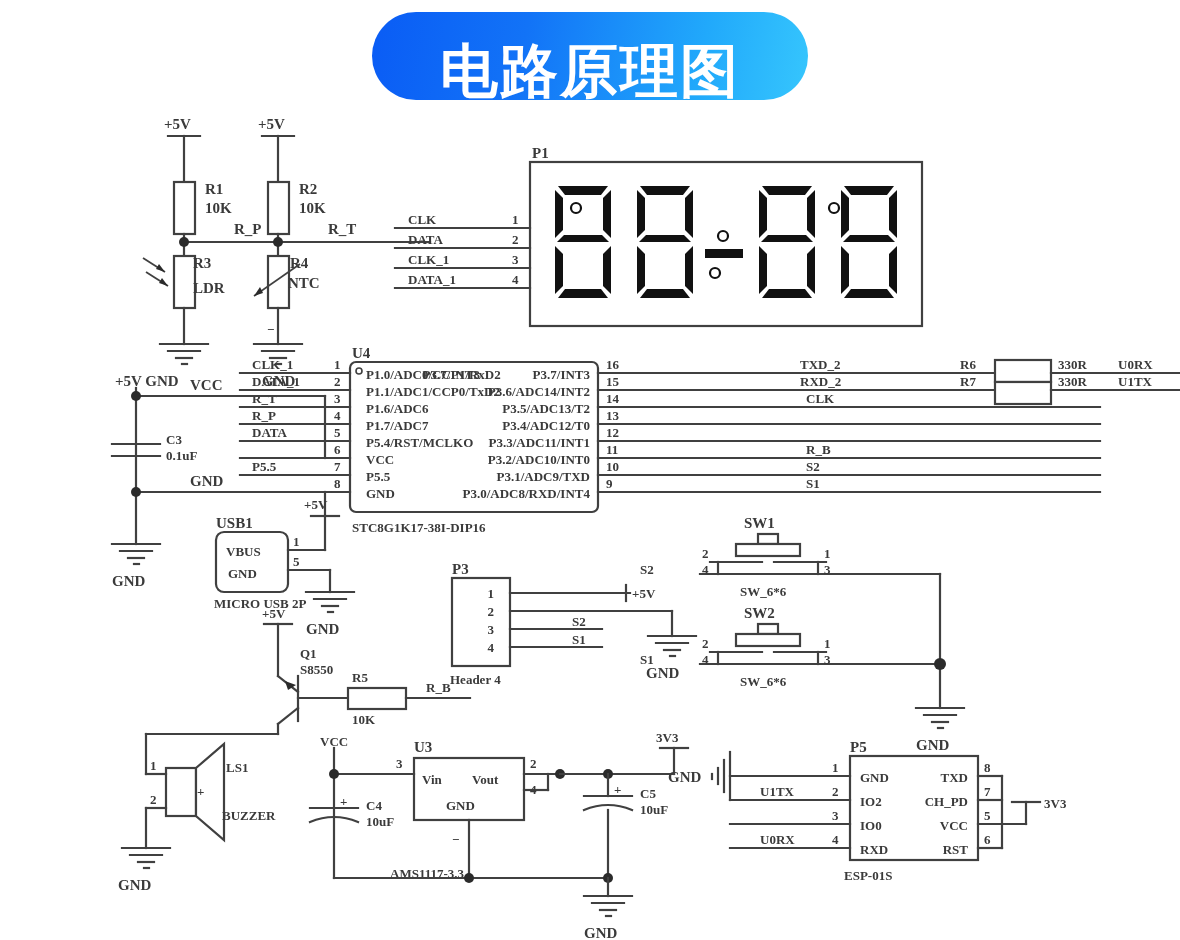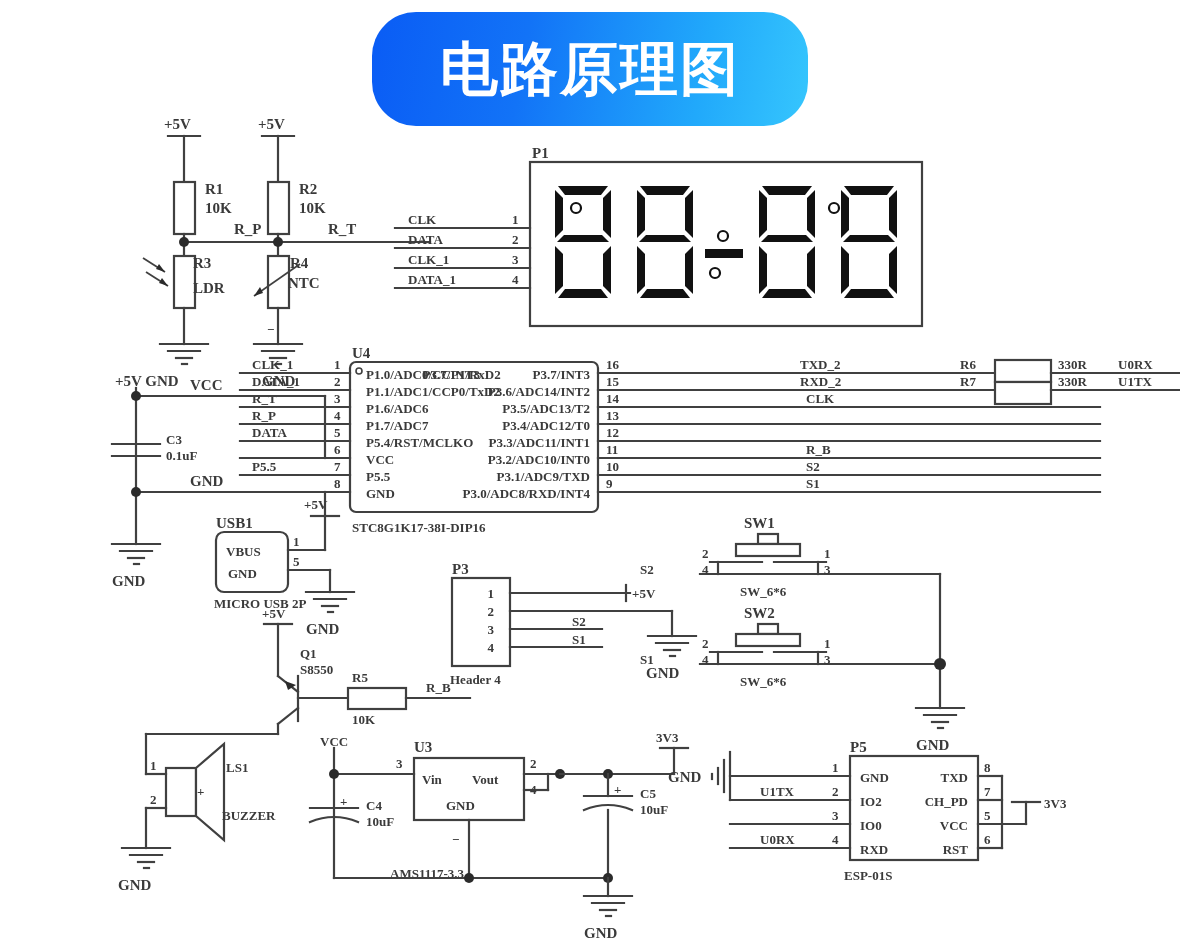--- a/index.html
+++ b/index.html
@@ -12,24 +12,24 @@
     position: relative;
     width: 1180px;
     height: 940px;
     background: #ffffff;
     overflow: hidden;
   }
   
   #title-pill {
     position: absolute;
     left: 372px; top: 12px;
-    width: 436px; height: 114px;
+    width: 436px; height: 88px;
     border-radius: 44px;
     background: linear-gradient(100deg, #0a5cf5 0%, #1273f7 35%, #21a9fb 75%, #36c6fd 100%);
-    display: flex; align-items: center; justify-content: center;
+    display: flex; align-items: flex-end; justify-content: center;
   }
   #title-text {
     color: #ffffff;
     font-family: "DejaVu Sans", "Liberation Sans", sans-serif;
     font-size: 58px;
     font-weight: bold;
     letter-spacing: 2px;
     line-height: 1;
     user-select: none;
   }

